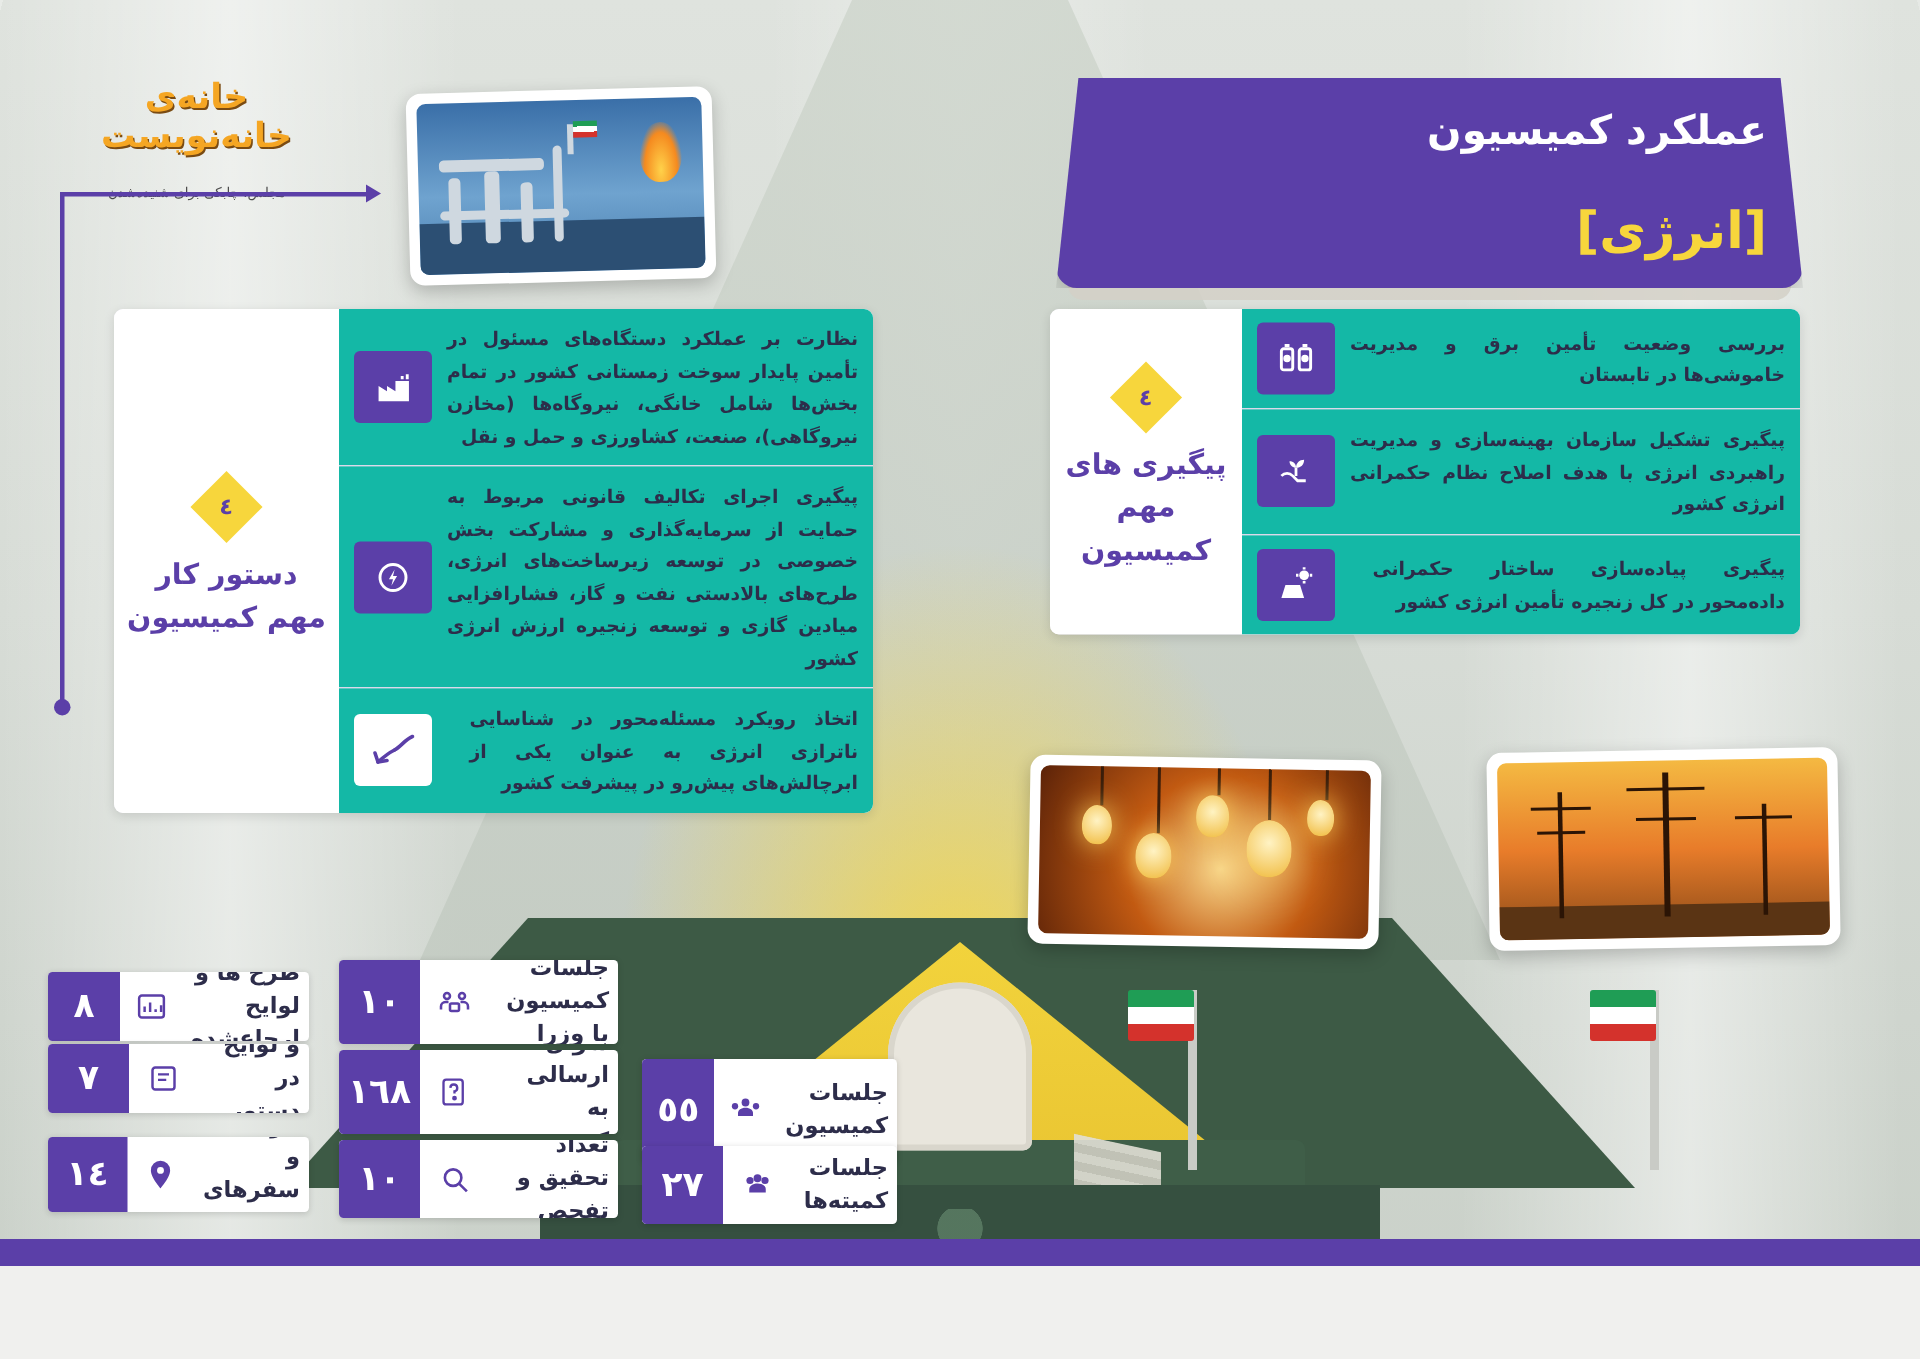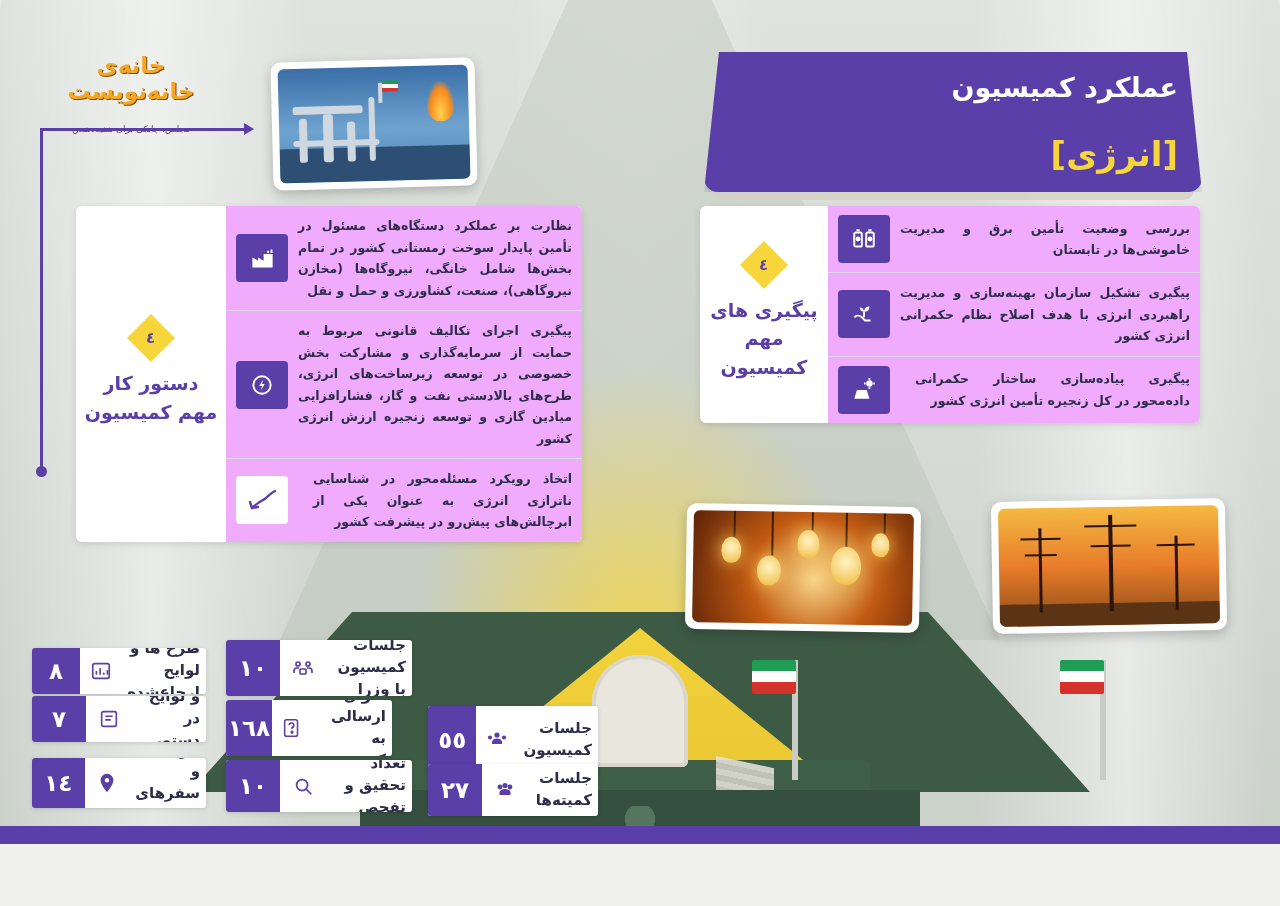--- a/index.html
+++ b/index.html
@@ -125,21 +125,21 @@
     display:flex;align-items:center;justify-content:center;color:#fff;}
   .row-text{flex:1;font-size:12.5px;line-height:1.72;color:#2d2d4a;direction:rtl;
     text-align:justify;text-align-last:right;font-weight:bold;}
 
   #block-right{left:700px;top:206px;width:500px;}
   #block-right .block-label{width:128px;}
   #block-left{left:76px;top:206px;width:506px;}
   #block-left .block-label{width:150px;}
   #block-left .rows{background:#ffffff;}
   #block-right .rows{background:#ffffff;}
-  #block-left .row,#block-right .row{background:#f0abfc;}
+  #block-left .row,#block-right .row{background:#14b8a6;}
   .block-inner-bg{background:#eceaf4;}
 
   
   .stat{position:absolute;display:flex;flex-direction:row-reverse;align-items:stretch;
     background:#fff;border-radius:3px;overflow:hidden;box-shadow:0 1px 4px rgba(0,0,0,.15);}
   .stat .num{width:54px;background:#5b3fa8;color:#fff;font-size:23px;font-weight:bold;
     display:flex;align-items:center;justify-content:center;}
   .stat .ic{width:46px;background:#fff;color:#5b3fa8;display:flex;align-items:center;justify-content:center;}
   .stat .lbl{flex:1;font-size:15px;color:#2d2d4a;direction:rtl;display:flex;align-items:center;
     padding:0 6px;line-height:1.45;font-weight:bold;}
@@ -363,21 +363,21 @@
       <svg width="24" height="24" viewBox="0 0 24 24" fill="none" stroke="#5b3fa8" stroke-width="1.7">
         <circle cx="7" cy="8" r="2"></circle>
           <circle cx="17" cy="8" r="2"></circle>
           <path d="M3 17v-2a3 3 0 013-3h2"></path>
         <path d="M21 17v-2a3 3 0 00-3-3h-2"></path>
           <rect x="9" y="13" width="6" height="5" rx="1"></rect>
       </svg>
     </div>
     <div class="lbl">جلسات کمیسیون با وزرا</div>
   </div>
-  <div class="stat" style="left:226px;top:700px;width:166px;height:56px;">
+  <div class="stat" style="left:226px;top:700px;width:186px;height:56px;">
     <div class="num">١٦٨</div>
     <div class="ic">
       <svg width="22" height="22" viewBox="0 0 24 24" fill="none" stroke="#5b3fa8" stroke-width="1.7">
         <rect x="4" y="3" width="14" height="18" rx="2"></rect>
           <path d="M9 9a2.5 2.5 0 113 2.5V13"></path>
           <circle cx="12" cy="16.5" r="0.9" fill="#5b3fa8"></circle>
       </svg>
     </div>
     <div class="lbl">سوال ارسالی به کمیسیون</div>
   </div>

